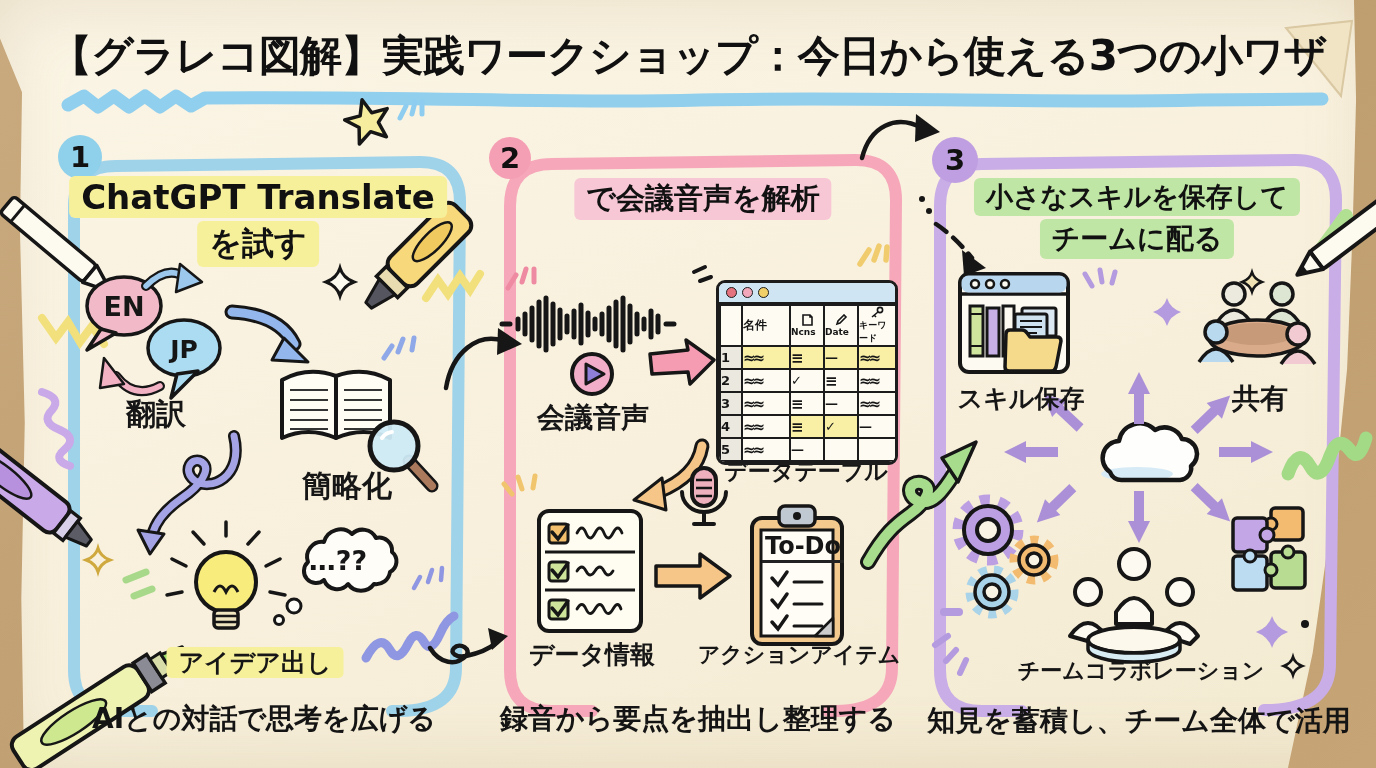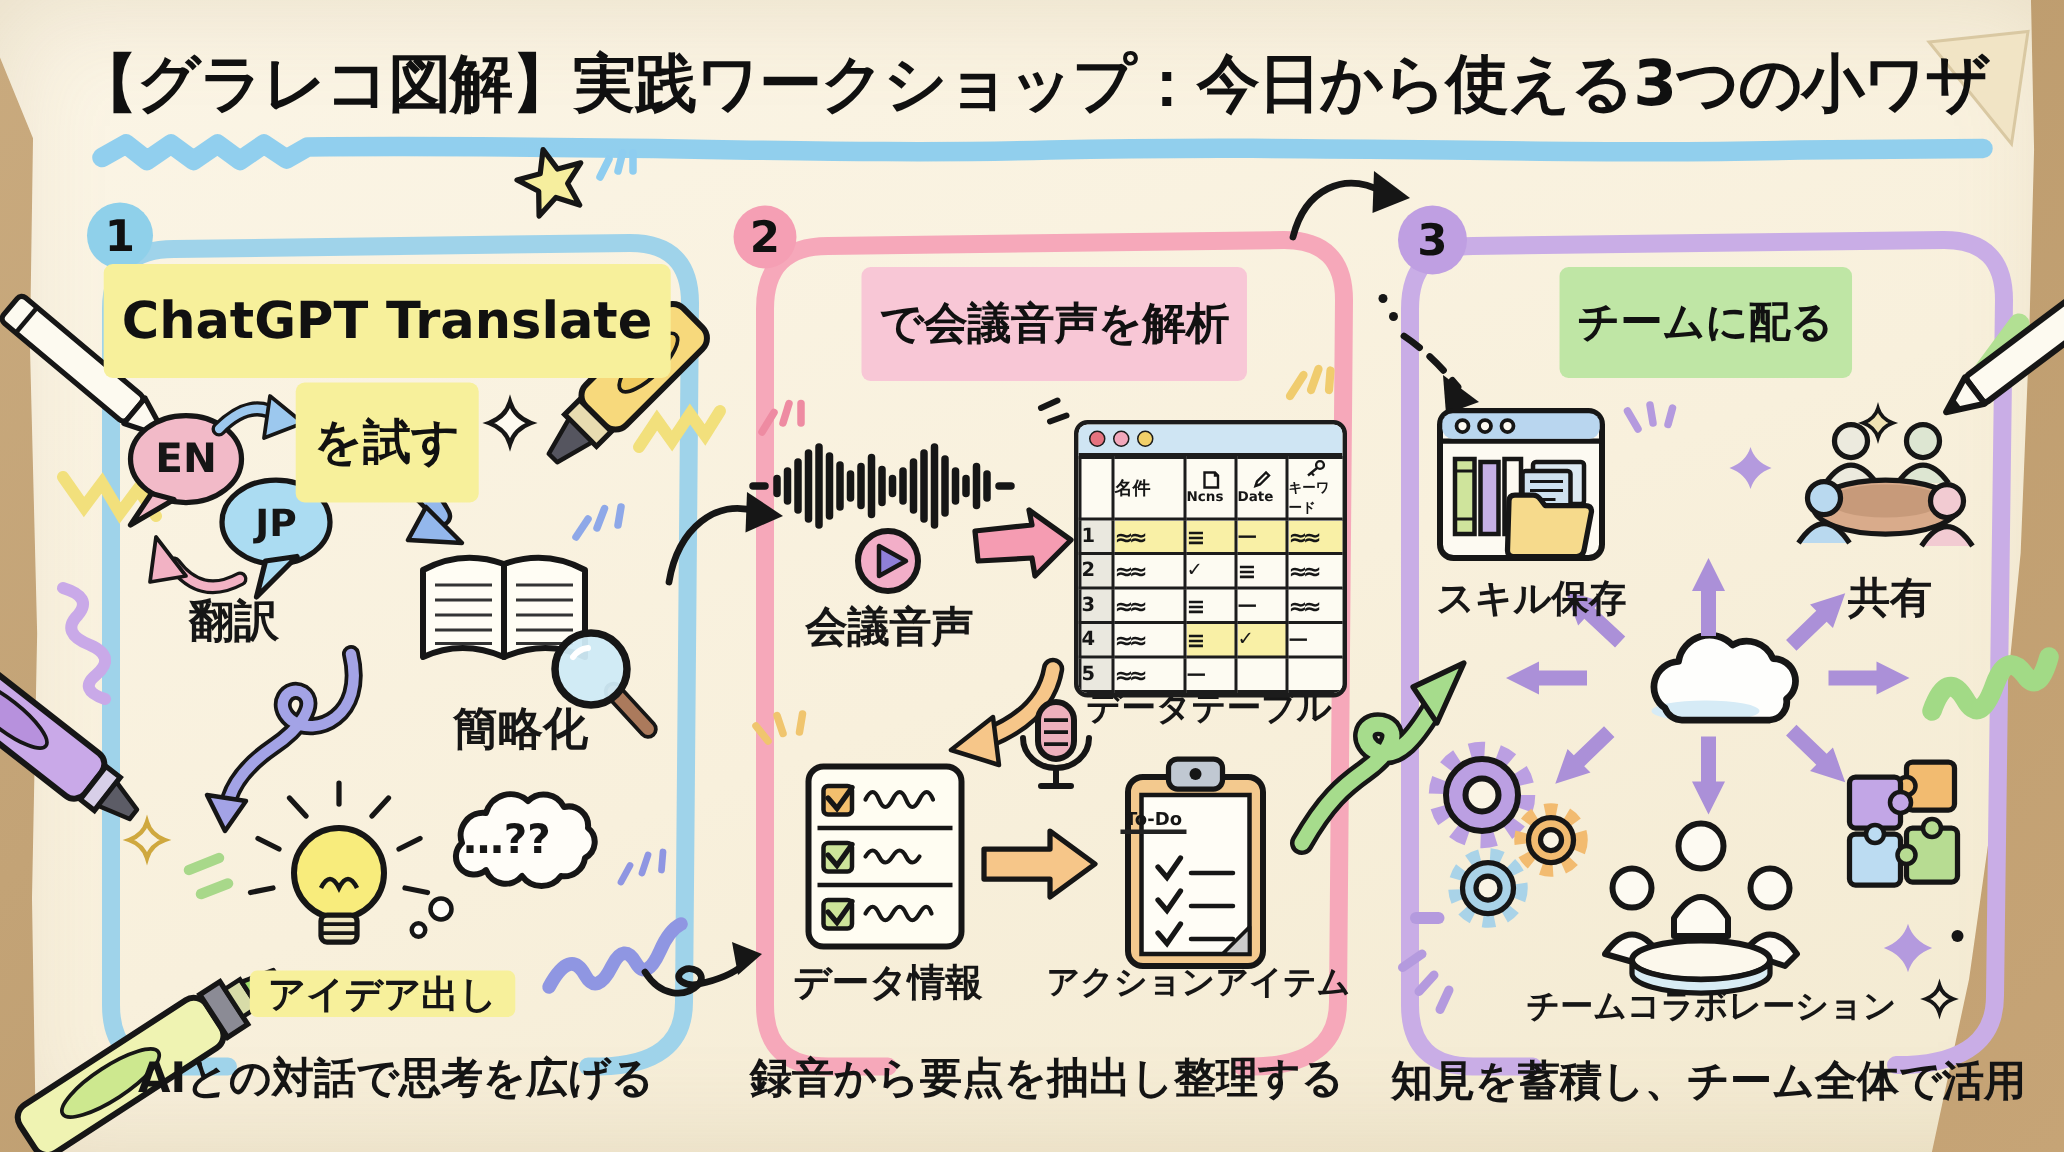--- a/index.html
+++ b/index.html
@@ -8,21 +8,21 @@
     background:linear-gradient(135deg,#c9aa7e,#bd9c6e 55%,#c6a476);}
   .paper{position:absolute;inset:0;
     background:linear-gradient(160deg,#fbf5e6,#f8f0dc 55%,#f3ead1);
     clip-path:polygon(0% 0%,98.4% 0%,98.55% 13%,98.3% 30%,97.9% 48%,96.9% 66%,95.4% 85%,93.6% 100%,1.75% 100%,1.55% 78%,1.8% 55%,1.45% 30%,1.6% 12%,0% 5%);
     box-shadow:inset 0 0 70px rgba(170,140,90,.22);}
   .doodles{position:absolute;left:0;top:0;}
   .title{position:absolute;left:50%;top:28px;transform:translateX(-50%);
     font-size:42px;font-weight:bold;color:#101010;white-space:nowrap;letter-spacing:-1px;}
   .badge-num{position:absolute;transform:translate(-50%,-50%);font-size:29px;font-weight:bold;color:#111;}
   .panel-heading{position:absolute;transform:translateX(-50%);display:flex;flex-direction:column;align-items:center;gap:3px;text-align:center;}
-  .hline{display:inline-block;font-weight:bold;color:#111;white-space:nowrap;padding:18px 12px;border-radius:6px;}
+  .hline{display:inline-block;font-weight:bold;color:#111;white-space:nowrap;padding:1px 12px;border-radius:6px;}
   .hl-y{background:#f7f09b;}
   .hl-p{background:#f8c7d6;}
   .hl-g{background:#bfe6a5;}
   .lbl{position:absolute;transform:translateX(-50%);font-weight:bold;color:#161616;white-space:nowrap;}
   .clabel{position:absolute;transform:translate(-50%,-50%);font-weight:bold;color:#161616;white-space:nowrap;}
   .caption{position:absolute;transform:translateX(-50%);font-weight:bold;color:#141414;white-space:nowrap;font-size:28px;}
   .todo{border-bottom:3px solid #222;padding:0 3px;}
   
   .tablewin{position:absolute;left:716px;top:280px;width:176px;background:#fffdf6;
     border:3px solid #1c1c1c;border-radius:9px;overflow:hidden;}
@@ -455,35 +455,36 @@
   <div class="badge-num" style="left:955px;top:160px">3</div>
 
   <div class="panel-heading" style="left:258px;top:176px">
     <span class="hline hl-y" style="font-size:34px">ChatGPT Translate</span>
     <span class="hline hl-y" style="font-size:32px">を試す</span>
   </div>
   <div class="panel-heading" style="left:703px;top:178px">
     <span class="hline hl-p" style="font-size:29px">で会議音声を解析</span>
   </div>
   <div class="panel-heading" style="left:1137px;top:178px">
+    <span class="hline hl-g" style="font-size:27px">小さなスキルを保存して</span>
     <span class="hline hl-g" style="font-size:28px">チームに配る</span>
   </div>
 
   <div class="clabel" style="left:124px;top:306px;font-size:27px">EN</div>
   <div class="clabel" style="left:184px;top:349px;font-size:25px">JP</div>
   <div class="lbl" style="left:156px;top:394px;font-size:30px">翻訳</div>
   <div class="lbl" style="left:347px;top:466px;font-size:30px">簡略化</div>
   <div class="clabel" style="left:338px;top:560px;font-size:27px">…??</div>
   <div class="lbl" style="left:255px;top:646px;font-size:25px"><span class="hl-y" style="padding:1px 12px;border-radius:5px">アイデア出し</span></div>
   <div class="caption" style="left:264px;top:700px">AIとの対話で思考を広げる</div>
 
   <div class="lbl" style="left:593px;top:399px;font-size:28px">会議音声</div>
   <div class="lbl" style="left:806px;top:456px;font-size:23px">データテーブル</div>
   <div class="lbl" style="left:592px;top:638px;font-size:25px">データ情報</div>
-  <div class="clabel" style="left:769px;top:546px;font-size:12px"><span class="todo">To-Do</span></div>
+  <div class="clabel" style="left:803px;top:546px;font-size:24px"><span class="todo">To-Do</span></div>
   <div class="lbl" style="left:799px;top:640px;font-size:22px">アクションアイテム</div>
   <div class="caption" style="left:698px;top:700px">録音から要点を抽出し整理する</div>
 
   <div class="tablewin">
     <div class="tw-bar">
       <span class="dot d1"></span>
       <span class="dot d2"></span>
       <span class="dot d3"></span>
     </div>
     <table>

